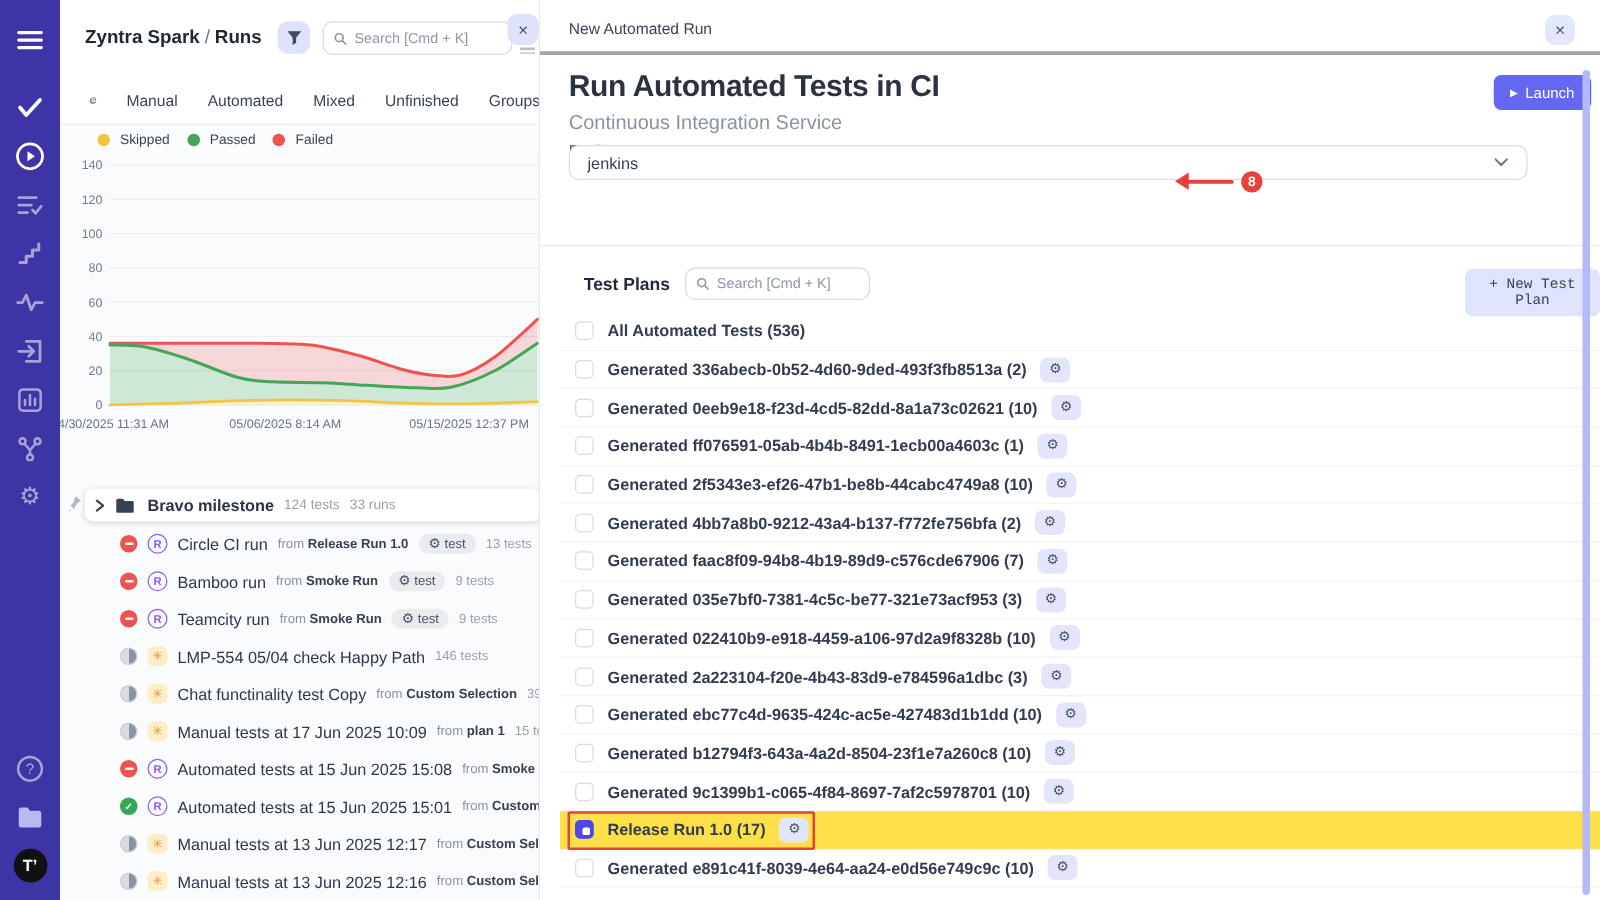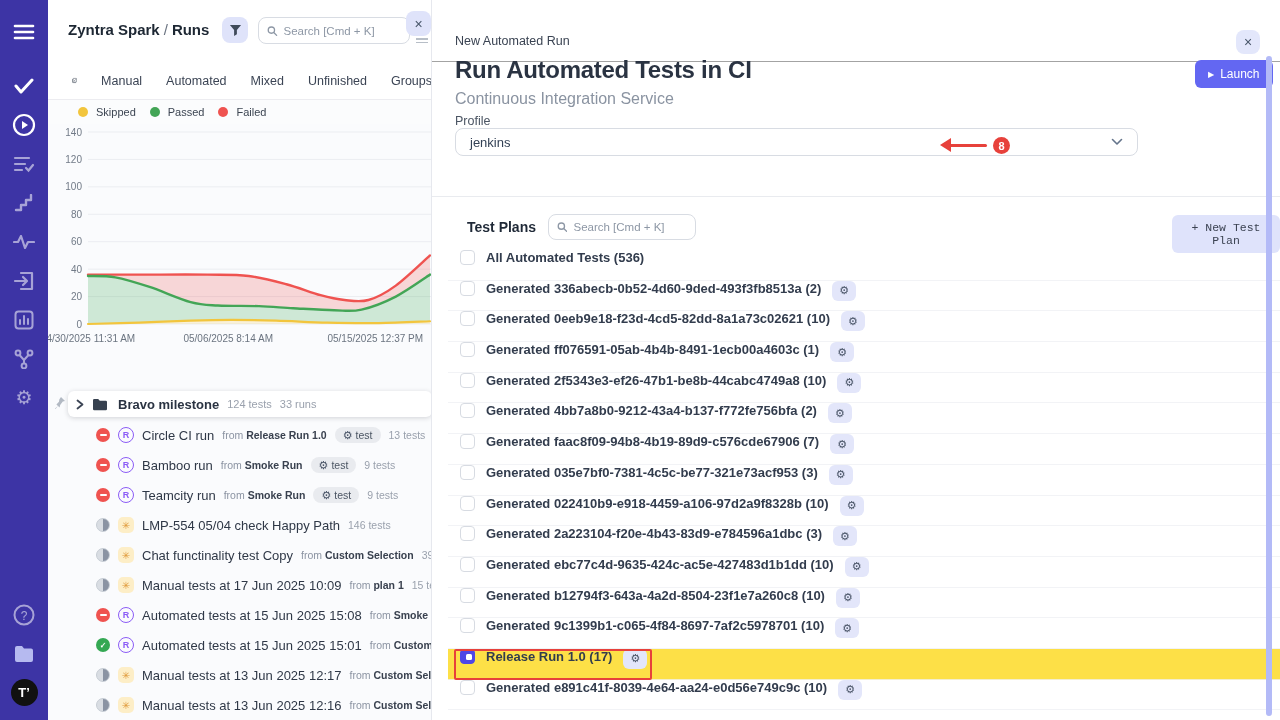--- a/index.html
+++ b/index.html
@@ -80,46 +80,46 @@
   .run-from b { color:#39414f; }
   .pill { display:inline-flex; align-items:center; gap:3px; background:#e9ebef;
     border-radius:9px; padding:2px 8px; font-size:10.5px; color:#4b5563; flex:0 0 auto; }
   .gear-glyph { font-size:11px; color:#4a5568; line-height:1; font-style:normal; }
   .run-count { font-size:10.5px; color:#9aa1ad; }
 
   
   .right-panel { position:absolute; left:432px; top:0; width:848px; height:720px;
     background:#fff; }
   .rp-header { position:absolute; left:0; top:0; width:848px; height:44px;
-    border-bottom:1px solid #a3a3a3;margin-top:18px; }
+    border-bottom:3px solid #a3a3a3; }
   .rp-header-title { position:absolute; left:23px; top:16px; font-size:12.5px; color:#3a4352; }
   .rp-close { left:804px; top:12px; width:24px; height:24px; background:#e3e7fb; }
   .rp-title { position:absolute; left:23px; top:56px; font-size:24px; font-weight:bold;
     color:#2a3342; letter-spacing:-0.3px; }
   .rp-subtitle { position:absolute; left:23px; top:90px; font-size:16px; color:#8a93a1; }
   .launch-btn { position:absolute; left:763px; top:60px; background:#6367f2; color:#fff;
     border:none; border-radius:6px; font-size:12px; padding:7px 13px; display:flex;
     align-items:center; gap:6px; cursor:pointer; font-family:"Liberation Sans",sans-serif; }
   .launch-btn .tri { font-size:8px; }
   .profile-label { position:absolute; left:23px; top:114px; font-size:12.5px; color:#4b5563; }
-  .profile-select { position:absolute; left:23px; top:128px; width:683px; height:28px;
+  .profile-select { position:absolute; left:23px; top:116px; width:767px; height:28px;
     border:1px solid #d8dce3; border-radius:8px; background:#fff; display:flex;
     align-items:center; padding:0 14px; font-size:13px; color:#334155; cursor:pointer; }
   .profile-select .chev { margin-left:auto; }
   .rp-divider { position:absolute; left:0; top:196px; width:848px; border-top:1px solid #e9ebef; }
   .tp-header { position:absolute; left:23px; top:213px; height:27px; display:flex;
     align-items:center; gap:12px; }
   .tp-title { font-size:14px; font-weight:bold; color:#1f2937;margin-left:12px; }
   .tp-search { width:148px; height:26px; border:1px solid #d8dce3; border-radius:8px;
     display:flex; align-items:center; gap:6px; padding:0 8px; background:#fff; }
   .new-plan-btn { position:absolute; left:740px; top:215px; background:#dfe3fb; color:#3b4252;
     border:none; border-radius:6px; font-size:11.5px; padding:6px 10px; cursor:pointer;
     font-family:Liberation Mono, monospace; }
   .plans-list { position:absolute; left:16px; top:250px; width:832px; }
-  .plan-row { position:relative; height:30.7px; display:flex; gap:11px;
+  .plan-row { position:relative; height:30.7px; display:flex; align-items:center; gap:11px;
     padding-left:12px; border-bottom:1px solid #f2f3f6; cursor:pointer; }
   .plan-row.highlight { background:#fde047; border-bottom-color:#f3eecd; }
   .checkbox { width:15px; height:15px; border:1.5px solid #d7dbe2; border-radius:4px;
     background:#fff; flex:0 0 auto; }
   .checkbox.checked { background:#4f46e5; border-color:#4f46e5; position:relative; }
   .checkbox.checked::after { content:""; position:absolute; left:4.5px; top:4.5px;
     width:6px; height:6px; background:#fff; border-radius:1.5px; }
   .plan-label { font-size:13px; font-weight:600; color:#323c4d; white-space:nowrap; }
   .gear-btn { width:24px; height:20px; background:#e3e6fa; border:none; border-radius:6px;
     display:flex; align-items:center; justify-content:center; cursor:pointer; flex:0 0 auto; }

